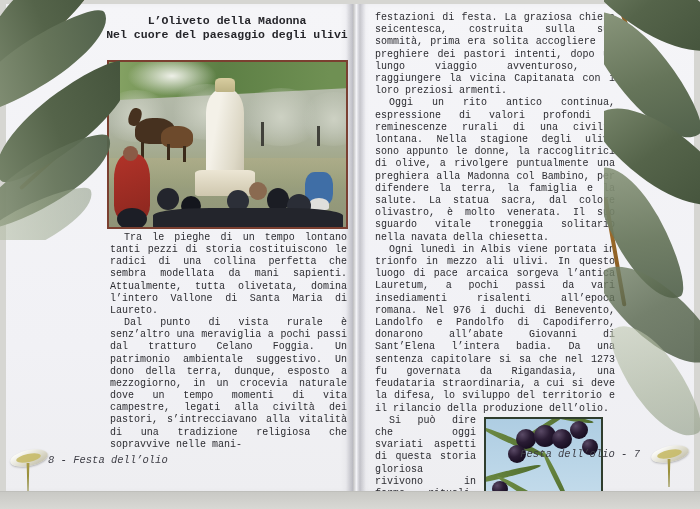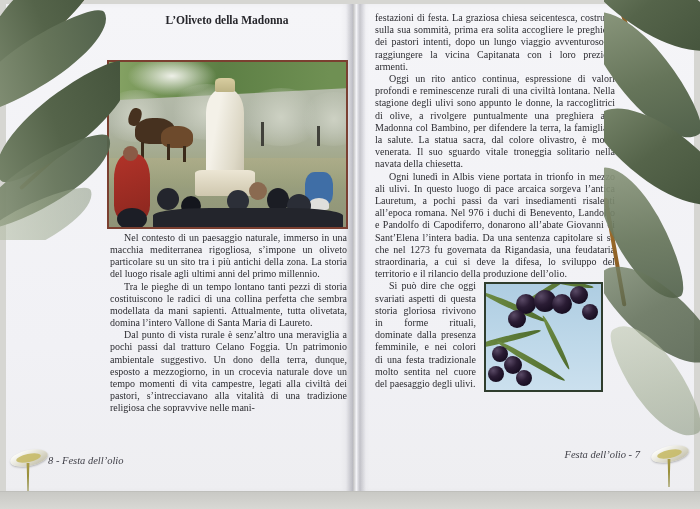--- a/index.html
+++ b/index.html
@@ -1,19 +1,19 @@
 <!DOCTYPE html>
 <html><head>
 <meta charset="utf-8">
 <style>
   html,body { margin:0; padding:0; }
   .screen {
     position:relative; width:700px; height:509px;
     background:#d6d6d2; overflow:hidden;
-    font-family:Liberation Serif, serif;
+    font-family:Liberation Mono, monospace;
   }
   .bottom-strip { position:absolute; left:0; right:0; bottom:0; height:17px;
     background:linear-gradient(180deg,#c9c9c5,#d8d8d4); border-top:1px solid #bfbfbb; }
 
   .page { position:absolute; top:4px; height:488px; background:linear-gradient(180deg,#f5f5f8 0%,#f1f1f5 70%,#eeeef1 100%); }
   .page-left  { left:6px;  width:347px; box-shadow:inset -8px 0 10px -6px rgba(60,60,75,.25); }
   .page-right { left:357px; width:337px; box-shadow:inset 8px 0 10px -6px rgba(60,60,75,.28); }
   .fold { position:absolute; left:346px; top:4px; height:488px; width:20px; pointer-events:none;
     background:linear-gradient(90deg, rgba(100,100,115,0) 0%, rgba(100,100,115,.22) 35%, rgba(246,246,250,.95) 52%, rgba(100,100,115,.20) 70%, rgba(100,100,115,0) 100%); }
 
@@ -93,20 +93,21 @@
     background:radial-gradient(circle at 32% 28%, #5a4a66 0%, #2a1c34 40%, #120a1c 85%); }
 </style>
 </head>
 <body>
 
 <div class="screen">
 
   <div class="page page-left">
     <div class="title">
       <div>L’Oliveto della Madonna</div>
+      <div>Nel cuore del paesaggio degli ulivi</div>
     </div>
 
     <div class="photo1">
       <div class="ph-hill"></div>
       <div class="ph-sky"></div>
       <div class="ph-canopy" style="left:-8px;top:28px;width:70px;height:52px;"></div>
       <div class="ph-canopy" style="left:58px;top:22px;width:80px;height:56px;"></div>
       <div class="ph-canopy" style="left:130px;top:26px;width:84px;height:58px;"></div>
       <div class="ph-canopy" style="left:190px;top:30px;width:70px;height:54px;"></div>
       <div class="ph-trunk" style="left:40px;top:62px;height:20px;"></div>
@@ -130,21 +131,20 @@
       <div class="ph-crowd-head" style="left:72px;top:134px;width:20px;height:20px;background:#14161d;"></div>
       <div class="ph-crowd-head" style="left:118px;top:128px;width:22px;height:22px;background:#2c2f38;"></div>
       <div class="ph-crowd-head" style="left:140px;top:120px;width:18px;height:18px;background:#8a6a50;"></div>
       <div class="ph-crowd-head" style="left:158px;top:126px;width:22px;height:24px;background:#1b1d24;"></div>
       <div class="ph-crowd-head" style="left:178px;top:132px;width:24px;height:24px;background:#2a2d36;"></div>
       <div class="ph-crowd-head" style="left:8px;top:146px;width:30px;height:22px;background:#1c1e26;"></div>
       <div class="ph-crowd-head" style="left:44px;top:146px;width:190px;height:26px;border-radius:30%;background:#23252c;"></div>
     </div>
 
     <div class="body-left">
-      <p>Nel contesto di un paesaggio naturale, immerso in una macchia mediterranea rigogliosa, s’impone un oliveto particolare su un sito tra i più antichi della zona. La storia del luogo risale agli ultimi anni del primo millennio.</p>
       <p>Tra le pieghe di un tempo lontano tanti pezzi di storia costituiscono le radici di una collina perfetta che sembra modellata da mani sapienti. Attualmente, tutta olivetata, domina l’intero Vallone di Santa Maria di Laureto.</p>
       <p>Dal punto di vista rurale è senz’altro una meraviglia a pochi passi dal tratturo Celano Foggia. Un patrimonio ambientale suggestivo. Un dono della terra, dunque, esposto a mezzogiorno, in un crocevia naturale dove un tempo momenti di vita campestre, legati alla civiltà dei pastori, s’intrecciavano alla vitalità di una tradizione religiosa che sopravvive nelle mani-</p>
     </div>
 
     <div class="footer footer-left">8 - Festa dell’olio</div>
     <div class="oilcup oilcup-left">
       <div class="cup-bowl"></div>
       <div class="cup-oil"></div>
       <div class="cup-stream"></div>
     </div>

